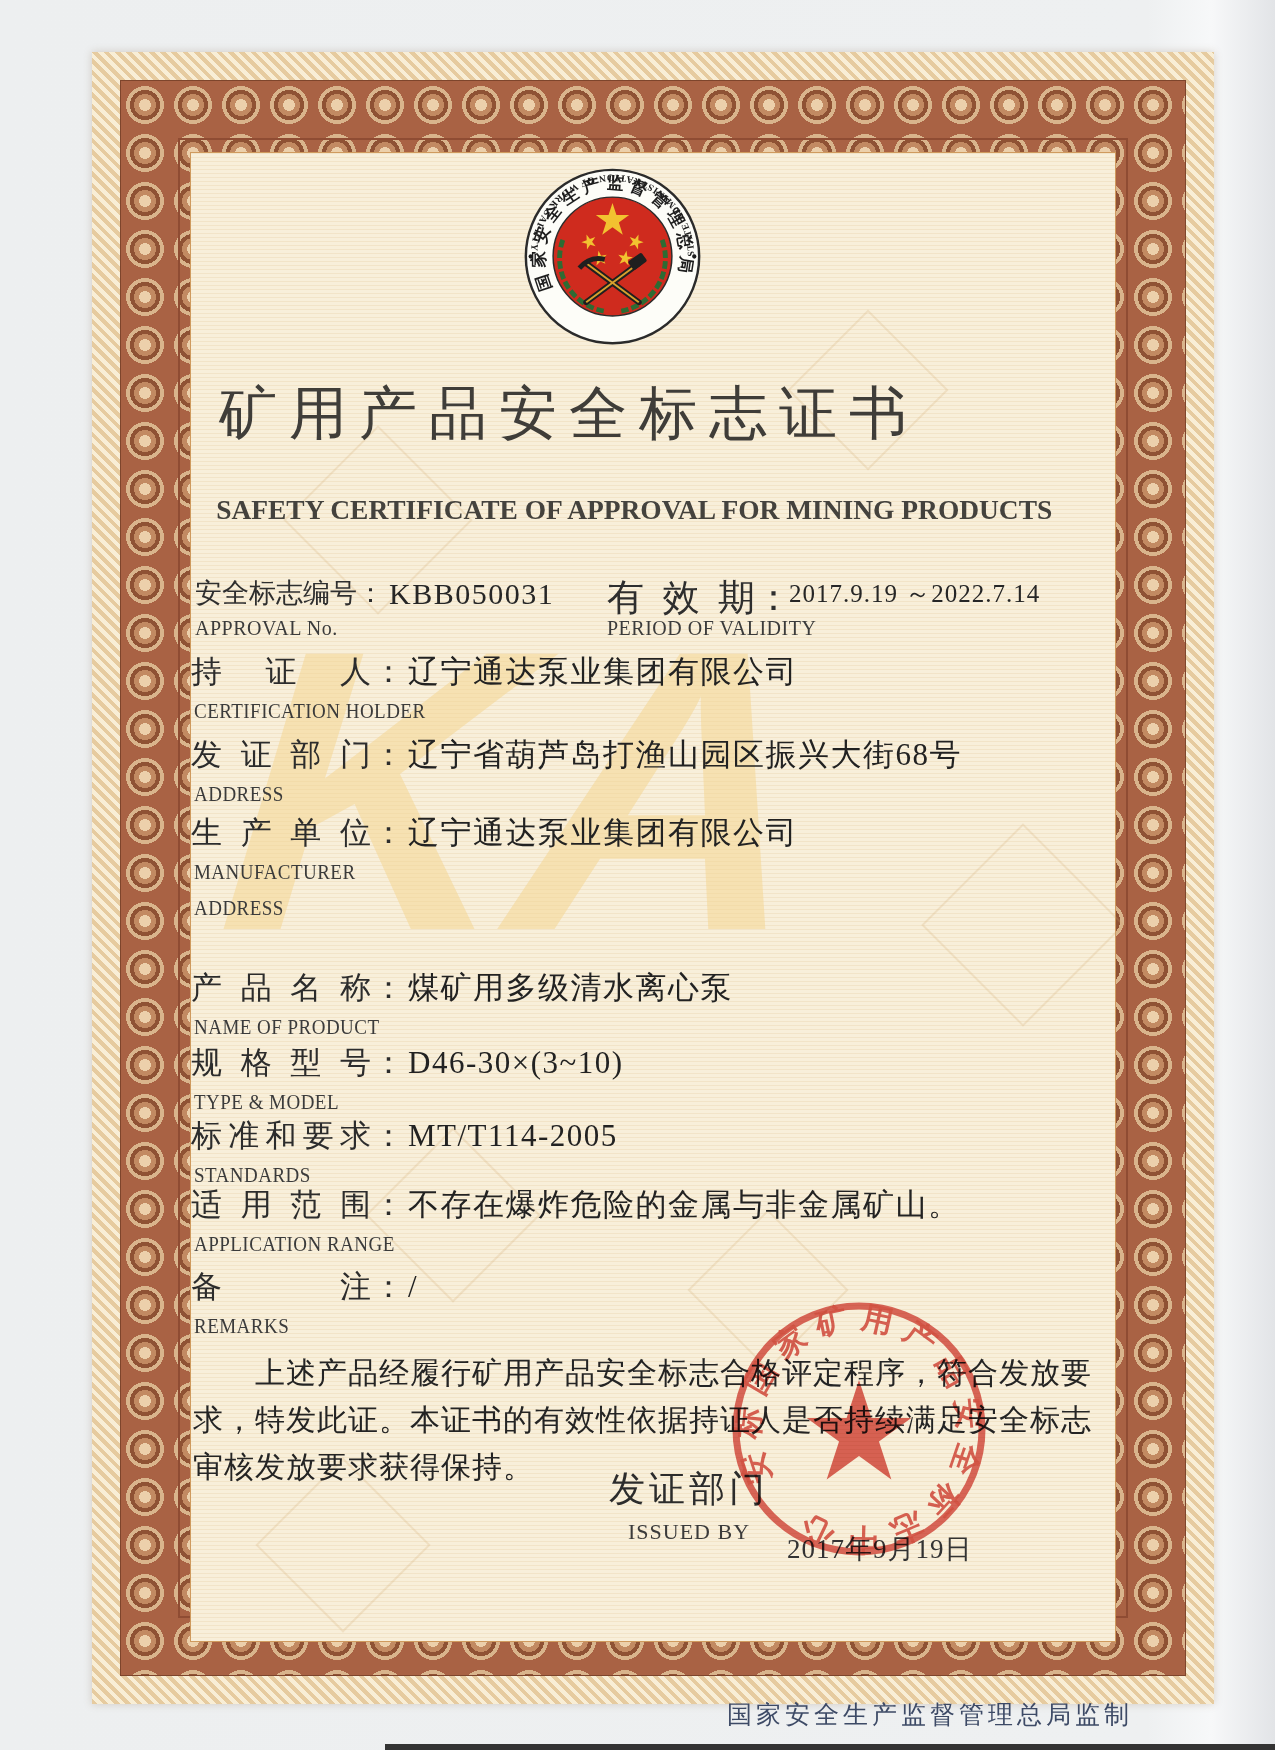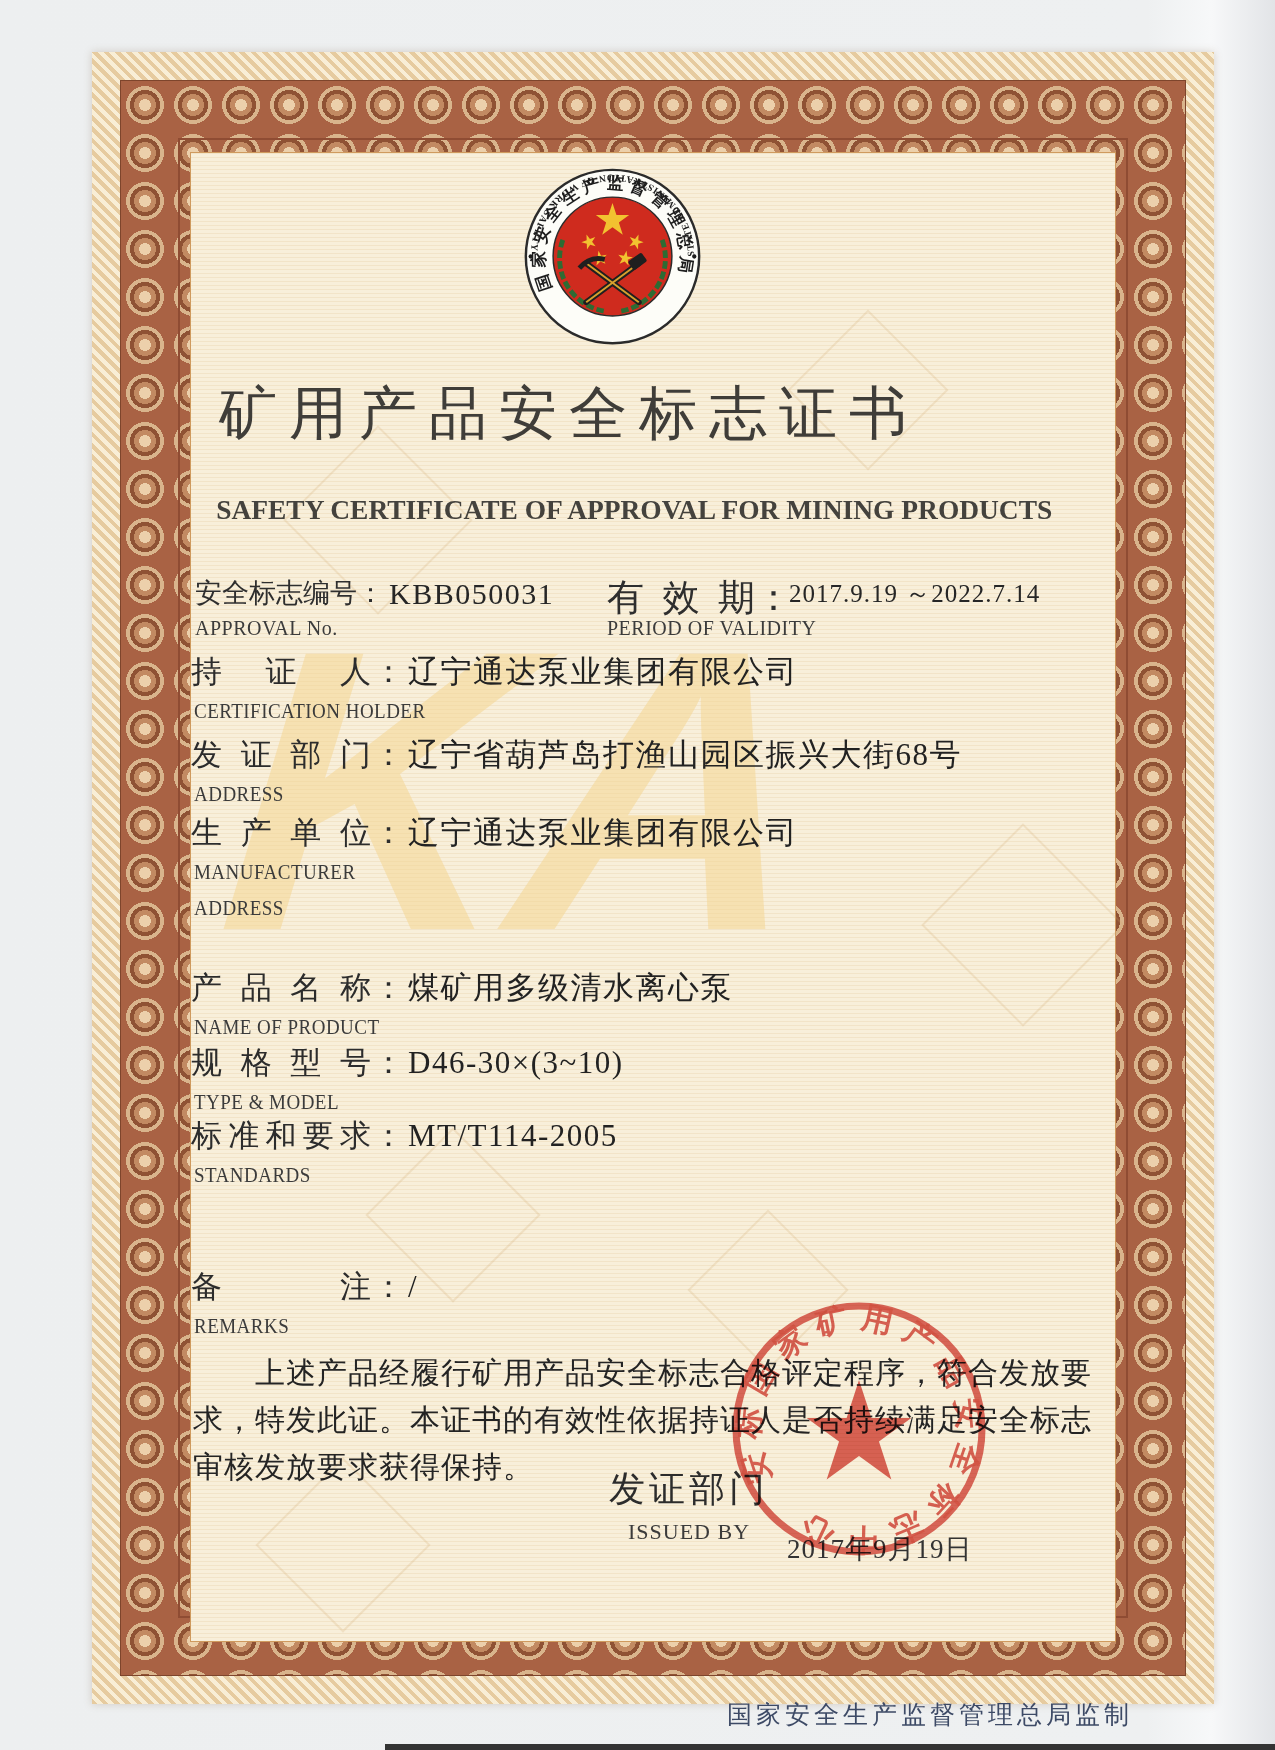--- a/index.html
+++ b/index.html
@@ -155,20 +155,24 @@
         <div class="en-sub">NAME OF PRODUCT</div>
       </div>
       <div class="row" style="top:889px">
         <div class="row-main"><span class="cn-label">规格型号</span><span class="colon">：</span><span class="cn-value">D46-30×(3~10)</span></div>
         <div class="en-sub">TYPE &amp; MODEL</div>
       </div>
       <div class="row" style="top:962px">
         <div class="row-main"><span class="cn-label">标准和要求</span><span class="colon">：</span><span class="cn-value">MT/T114-2005</span></div>
         <div class="en-sub">STANDARDS</div>
       </div>
+      <div class="row" style="top:1031px">
+        <div class="row-main"><span class="cn-label">适用范围</span><span class="colon">：</span><span class="cn-value">不存在爆炸危险的金属与非金属矿山。</span></div>
+        <div class="en-sub">APPLICATION RANGE</div>
+      </div>
       <div class="row" style="top:1113px">
         <div class="row-main"><span class="cn-label">备注</span><span class="colon">：</span><span class="cn-value">/</span></div>
         <div class="en-sub">REMARKS</div>
       </div>
 
       <div class="statement">上述产品经履行矿用产品安全标志合格评定程序，符合发放要求，特发此证。本证书的有效性依据持证人是否持续满足安全标志审核发放要求获得保持。</div>
 
       <div class="issued">
         <div class="issued-label">发证部门</div>
         <div class="issued-sub">ISSUED BY</div>

